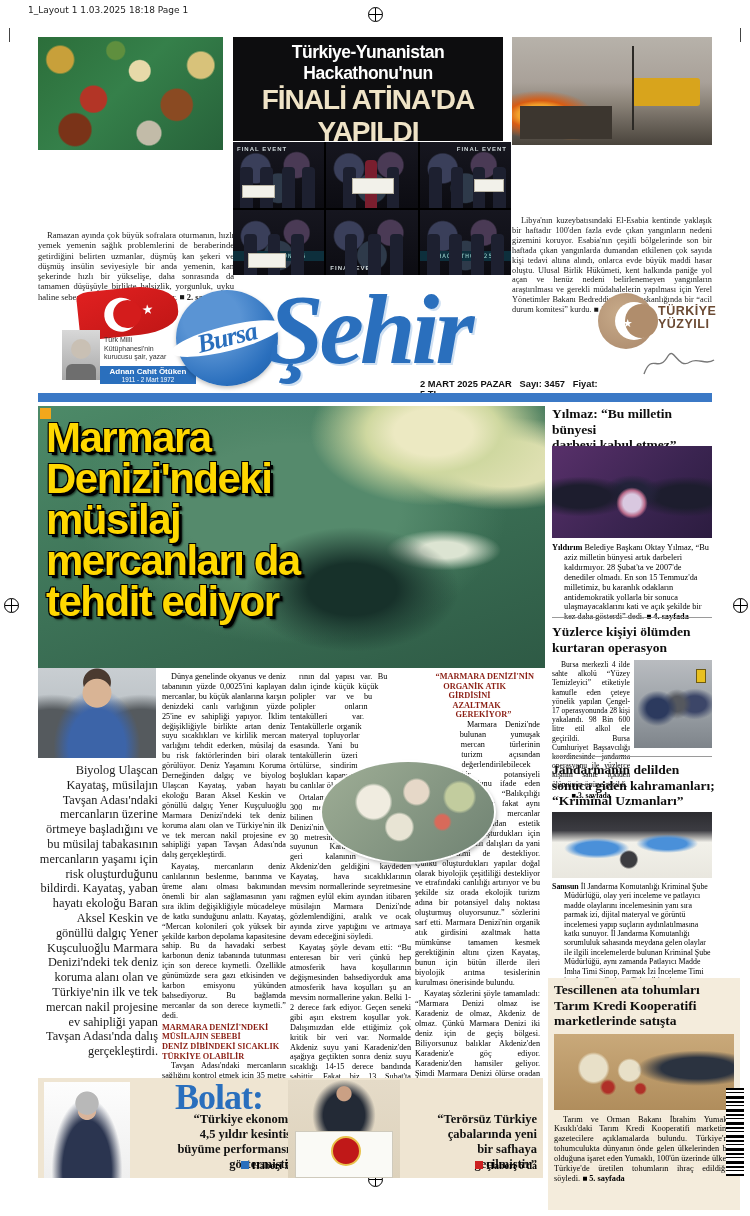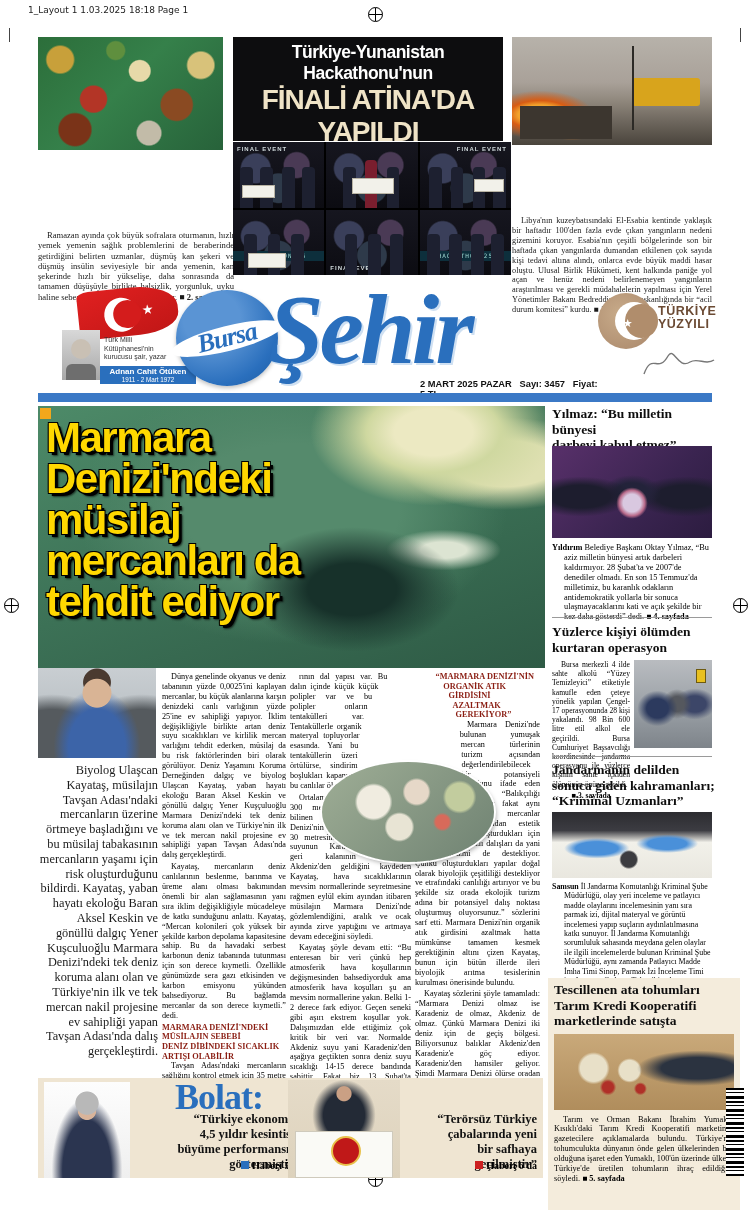--- a/index.html
+++ b/index.html
@@ -297,21 +297,21 @@
 
   <div class="abs ph-kayatas" style="left:38px;top:668px;width:118px;height:90px;"></div>
   <div class="abs lead-right" style="left:38px;top:763px;width:120px;height:312px;overflow:hidden;">Biyolog Ulaşcan Kayataş, müsilajın Tavşan Adası'ndaki mercanların üzerine örtmeye başladığını ve bu müsilaj tabakasının mercanların yaşamı için risk oluşturduğunu bildirdi. Kayataş, yaban hayatı ekoloğu Baran Aksel Keskin ve gönüllü dalgıç Yener Kuşculuoğlu Marmara Denizi'ndeki tek deniz koruma alanı olan ve Türkiye'nin ilk ve tek mercan nakil projesine ev sahipliği yapan Tavşan Adası'nda dalış gerçekleştirdi.</div>
 
   <div class="abs bodycol just" style="left:162px;top:672px;width:124px;height:406px;">
     <p class="ind">Dünya genelinde okyanus ve deniz tabanının yüzde 0,0025'ini kaplayan mercanlar, bu küçük alanlarına karşın denizdeki canlı varlığının yüzde 25'ine ev sahipliği yapıyor. İklim değişikliğiyle birlikte artan deniz suyu sıcaklıkları ve kirlilik mercan varlığını tehdit ederken, müsilaj da bu risk faktörlerinden biri olarak görülüyor. Deniz Yaşamını Koruma Derneğinden dalgıç ve biyolog Ulaşcan Kayataş, yaban hayatı ekoloğu Baran Aksel Keskin ve gönüllü dalgıç Yener Kuşçuluoğlu Marmara Denizi'ndeki tek deniz koruma alanı olan ve Türkiye'nin ilk ve tek mercan nakil projesine ev sahipliği yapan Tavşan Adası'nda dalış gerçekleştirdi.</p>
     <p class="ind">Kayataş, mercanların deniz canlılarının beslenme, barınma ve üreme alanı olması bakımından önemli bir alan sağlamasının yanı sıra iklim değişikliğiyle mücadeleye de katkı sunduğunu anlattı. Kayataş, “Mercan kolonileri çok yüksek bir şekilde karbon depolama kapasitesine sahip. Bu da havadaki serbest karbonun deniz tabanında tutunması için son derece kıymetli. Özellikle günümüzde sera gazı etkisinden ve karbon emisyonu yükünden bahsediyoruz. Bu bağlamda mercanlar da son derece kıymetli.” dedi.</p>
     <div class="subhead pre">MARMARA DENİZİ'NDEKİ
 MÜSİLAJIN SEBEBİ
 DENİZ DİBİNDEKİ SICAKLIK
-ARTIŞI OLABİLİR</div>
+TÜRKİYE OLABİLİR</div>
     <p class="ind">Tavşan Adası'ndaki mercanların sağlığını kontrol etmek için 35 metre daldıklarına, 25 metreye kadar yoğunluk gösteren müsilajın ağırlaştıkça dibe çöktüğünü ve deniz tabanındaki canlılığı doğrudan tehdit ettiğini belirten Kayataş, sözlerini şöyle sürdürdü: “Oraya ölçüm için gidiyoruz fakat o ölçümü yapamadık bile. Yoğun bir müsilajdan bahsediyoruz, su altında paletlerle bu mercanların üzerini temizlemek zorunda kaldık. Ne kadar uzun süre bu müsilaj mercanların üzerinde kalırsa mercanlar için o kadar ölüm riski artıyor. Çünkü mercan grupla-</p>
   </div>
   <div class="abs bodycol just" style="left:290px;top:672px;width:121px;height:406px;">
     <span class="spacer-r"></span>
     <p class="ind">rının dal yapısı var. Bu dalın içinde küçük küçük polipler var ve bu polipler onların tentakülleri var. Tentaküllerle organik materyal topluyorlar esasında. Yani bu tentaküllerin üzeri örtülürse, sindirim boşlukları kapanırsa bu canlılar ölecek.”</p>
     <p class="ind">Ortalama derinliği 300 metre olarak bilinen Marmara Denizi'nin yaklaşık 25-30 metresindeki yüzey suyunun Karadeniz'den, geri kalanının ise Akdeniz'den geldiğini kaydeden Kayataş, hava sıcaklıklarının mevsim normallerinde seyretmesine rağmen eylül ekim ayından itibaren müsilajın Marmara Denizi'nde gözlemlendiğini, aralık ve ocak ayında zirve yaptığını ve artmaya devam edeceğini söyledi.</p>
     <p class="ind">Kayataş şöyle devam etti: “Bu enteresan bir veri çünkü hep atmosferik hava koşullarının değişmesinden bahsediyorduk ama atmosferik hava koşulları şu an mevsim normallerine yakın. Belki 1-2 derece fark ediyor. Geçen seneki gibi aşırı ekstrem koşullar yok. Dalışımızdan elde ettiğimiz çok kritik bir veri var. Normalde Akdeniz suyu yani Karadeniz'den aşağıya geçtikten sonra deniz suyu sıcaklığı 14-15 derece bandında sabittir. Fakat biz 13 Şubat'ta yaptığımız dalışta 34 metredeki su sıcaklığını 16 derece ölçtük. Bu da müsilaj ile alakalı bu sorunun Marmara Denizi'nin dibindeki sıcaklık artışından kaynaklanabileceğini düşündürttü bana çünkü hava koşulları soğuk, mevsim normallerinde hatta yer yer daha düşük geçiyor.” Kayataş, Marmara Denizi'nin giderek oksijensizleştiğini, deniz dibindeki sıcaklık artışının da oksijensizleşme sorununu hızlı bir şekilde artırabileceğini dile getirdi.</p>
   </div>
   <div class="abs bodycol just" style="left:415px;top:672px;width:125px;height:406px;">
     <span class="spacer-l"></span>

